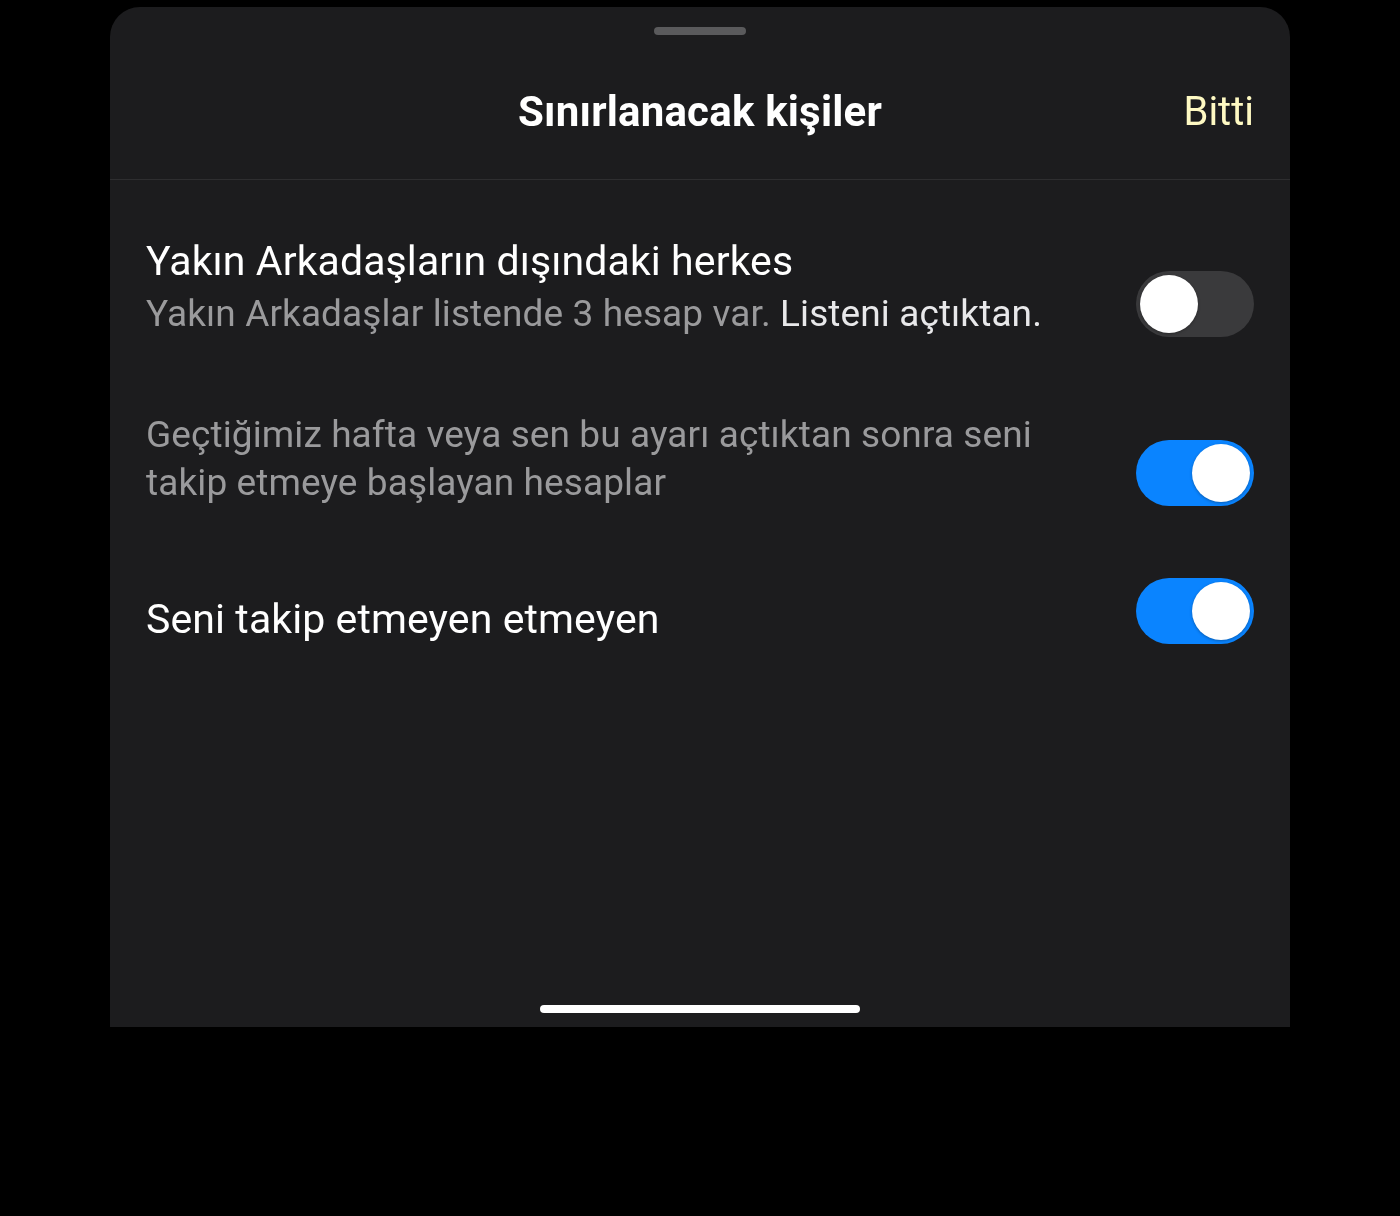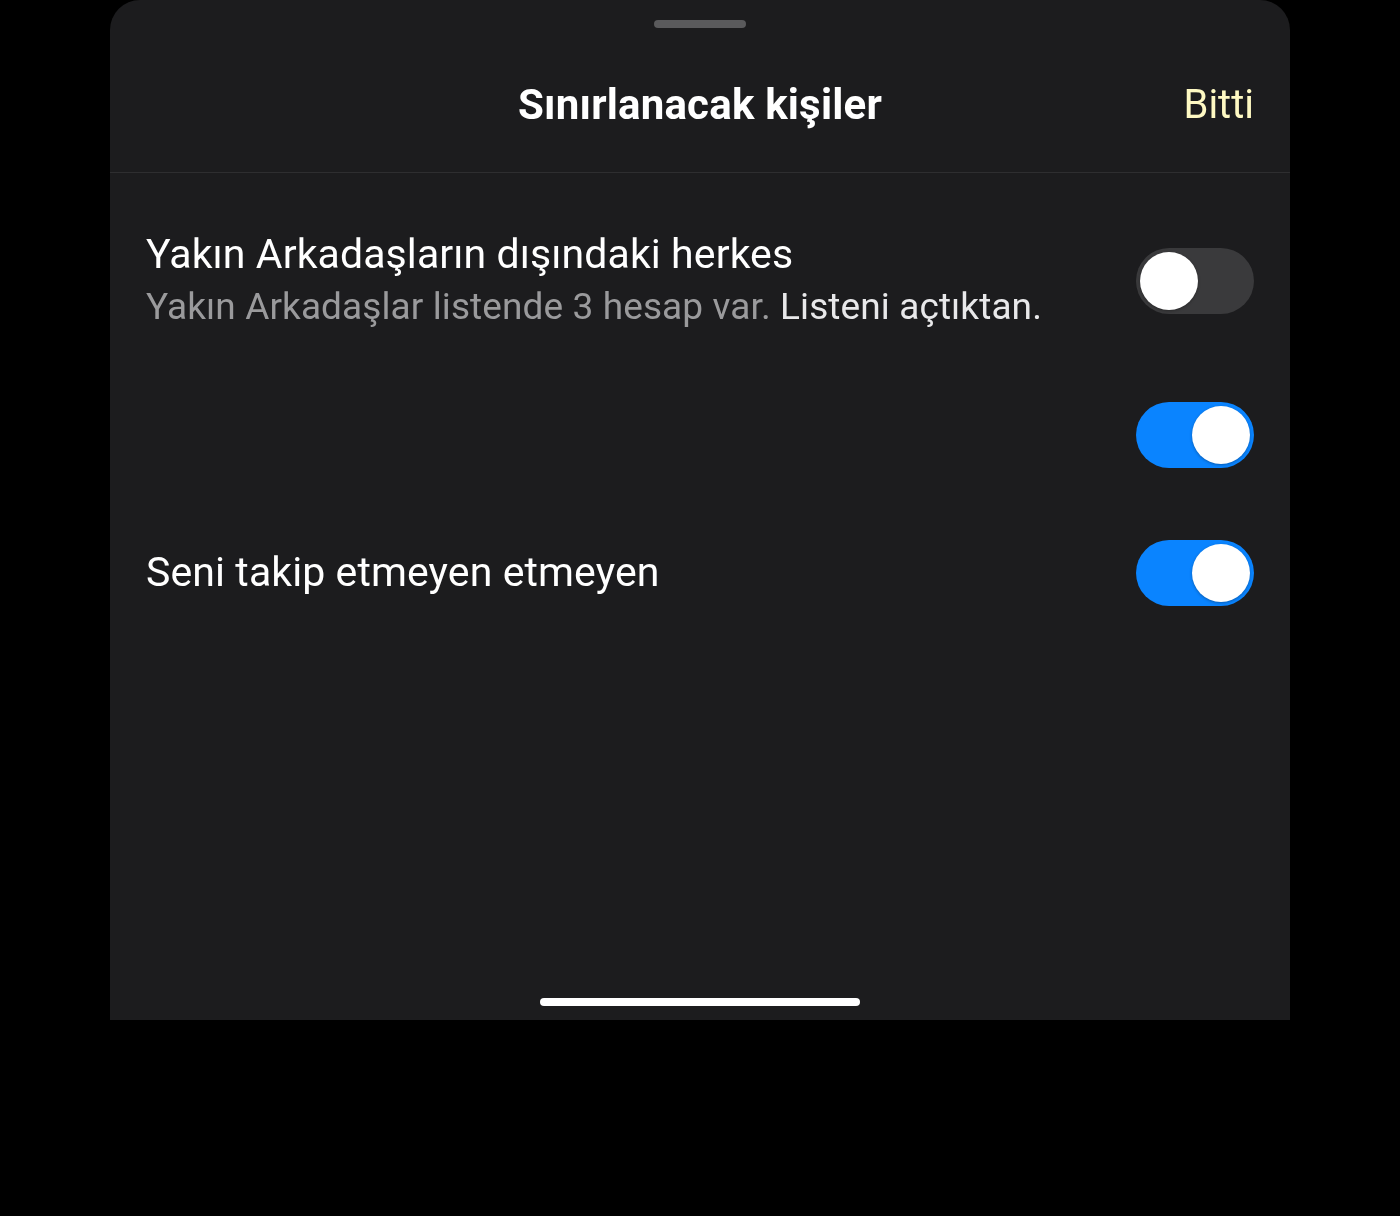--- a/index.html
+++ b/index.html
@@ -15,21 +15,21 @@
       overflow: hidden;
       display: flex;
       align-items: flex-start;
       justify-content: center;
     }
     .sheet {
       width: 1180px;
       height: 1020px;
       background: #1c1c1e;
       border-radius: 30px 30px 0 0;
-      margin-top: 0;
+      margin-top: 7px;
       position: relative;
       padding-top: 20px;
     }
     .grabber {
       width: 92px;
       height: 8px;
       background: #5a5a5c;
       border-radius: 4px;
       margin: 0 auto;
       margin-bottom: 48px;
@@ -62,21 +62,21 @@
     .divider {
       height: 1px;
       background: #2e2e30;
       width: 100%;
     }
     .settings-list {
       padding: 32px 36px 0 36px;
     }
     .setting-row {
       display: flex;
-      align-items: center;
+      align-items: flex-end;
       justify-content: space-between;
       gap: 42px;
       padding: 24px 0 46px 0;
     }
     .setting-text {
       flex: 1;
       min-width: 0;
     }
     .setting-title {
       color: #ffffff;
@@ -163,20 +163,23 @@
           <span>Yakın Arkadaşlar listende 3 hesap var. </span><span class="link">Listeni açtıktan.</span>
         </div>
       </div>
       <div class="toggle off">
         <div class="knob"></div>
       </div>
     </div>
 
     <div class="setting-row">
       <div class="setting-text">
+        <div class="setting-desc">
+          <span>Geçtiğimiz hafta veya sen bu ayarı açtıktan sonra seni takip etmeye başlayan hesaplar</span>
+        </div>
       </div>
       <div class="toggle on">
         <div class="knob"></div>
       </div>
     </div>
 
     <div class="setting-row">
       <div class="setting-text">
         <div class="setting-title">Seni takip etmeyen etmeyen</div>
       </div>

